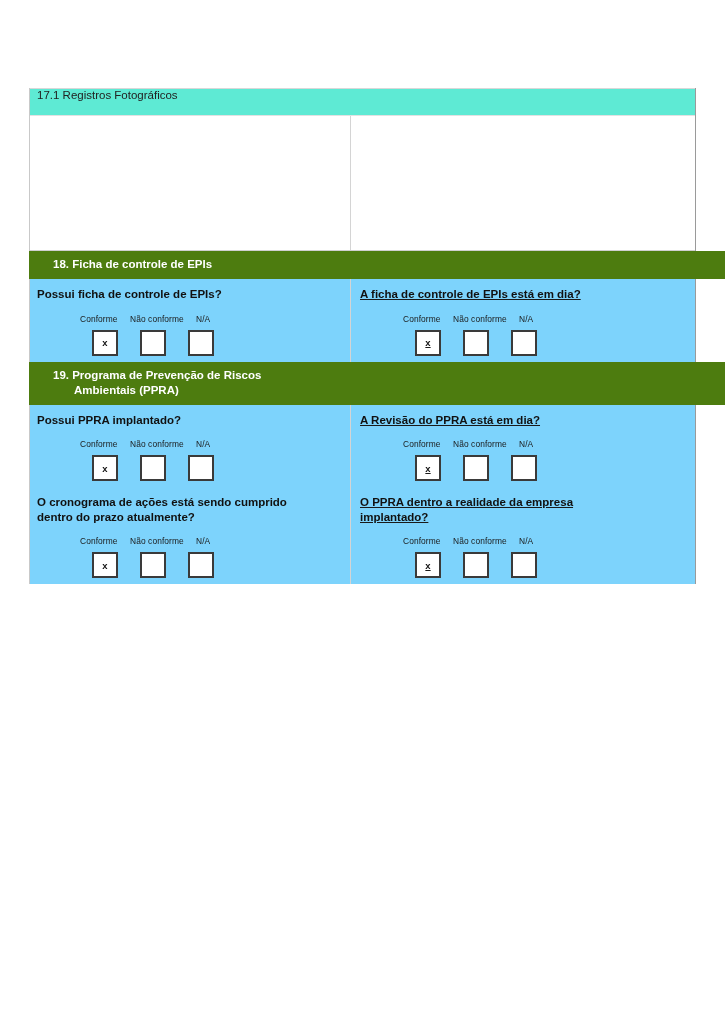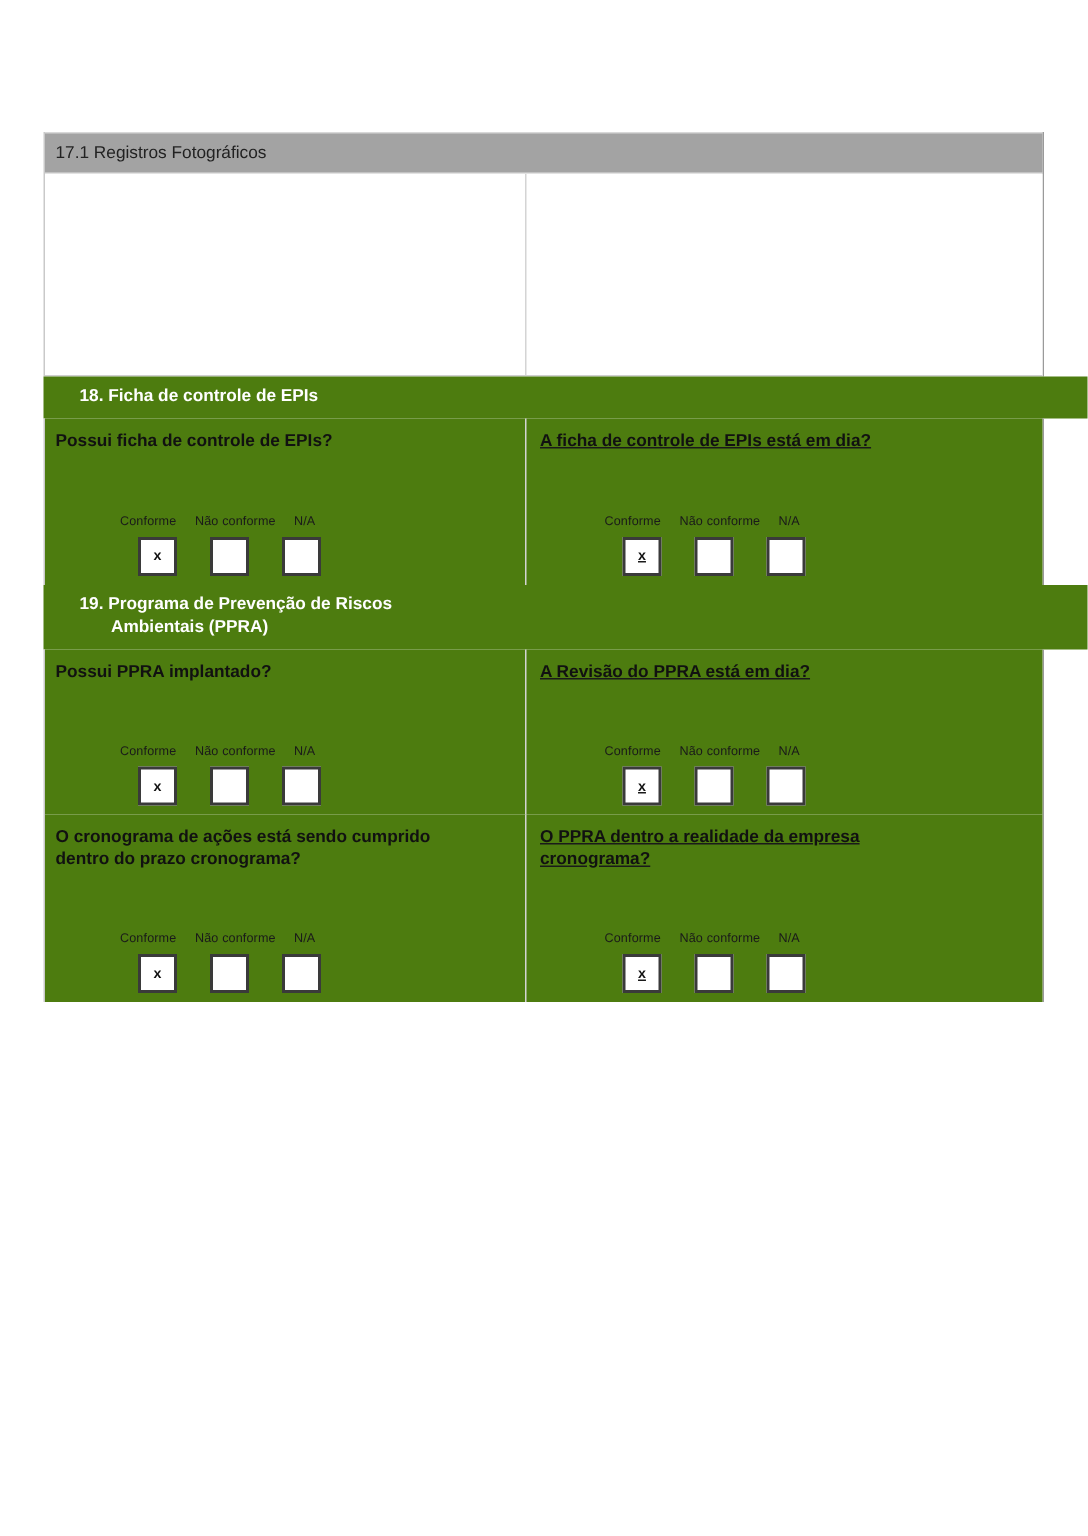--- a/index.html
+++ b/index.html
@@ -26,26 +26,25 @@
   
   .block {
     border-left: 1px solid #c9c9c9;
     border-right: 1px solid #9a9a9a;
     box-sizing: border-box;
     width: 667px;
   }
 
   
   .photo-header {
-    background: #a3a3a3;
+    background: #5eead4;
     border-top: 1px solid #d8d8d8;
     border-bottom: 1px solid #e2e2e2;
     height: 28px;
     display: flex;
-    align-items: center;
     box-sizing: border-box;
   }
   .photo-header .ph-left {
     width: 321px;
     box-sizing: border-box;
     padding-left: 7px;
     font-size: 11.5px;
     color: #222;
     white-space: nowrap;
   }
@@ -89,21 +88,21 @@
   }
   .section-header .cont-line {
     display: block;
     padding-left: 21px;
     white-space: pre;
   }
 
   
   .qrow {
     display: flex;
-    background: #4d7c0f;
+    background: #7dd3fc;
     box-sizing: border-box;
   }
   .qcell {
     width: 321px;
     box-sizing: border-box;
     padding: 8px 10px 6px 7px;
     border-right: 1px solid #d4d4d4;
   }
   .qcell.last {
     flex: 1;
@@ -122,21 +121,21 @@
   .choice-group {
     margin-top: 12px;
     padding-left: 43px;
   }
   .choice-labels {
     font-size: 8.4px;
     color: #1a1a1a;
     white-space: nowrap;
     letter-spacing: 0.1px;
   }
-  .choice-labels span { display: inline-block; margin-top: 28px; }
+  .choice-labels span { display: inline-block; }
   .lbl-conforme   { width: 50px; }
   .lbl-nao        { width: 66px; }
   .lbl-na         { width: 30px; }
 
   .boxes {
     margin-top: 6px;
     padding-left: 12px;
     display: flex;
     gap: 22px;
   }
@@ -237,37 +236,37 @@
             <div class="cbox"></div>
           </div>
         </div>
       </div>
     </div>
 
     <div class="qrow">
       <div class="qcell">
         <div class="qtext">
           <span>O cronograma de ações está sendo cumprido</span>
-          <span class="l2">dentro do prazo cronograma?</span>
+          <span class="l2">dentro do prazo atualmente?</span>
         </div>
         <div class="choice-group">
           <div class="choice-labels">
             <span class="lbl-conforme">Conforme</span><span class="lbl-nao">Não conforme</span><span class="lbl-na">N/A</span>
           </div>
           <div class="boxes">
             <div class="cbox">x</div>
             <div class="cbox"></div>
             <div class="cbox"></div>
           </div>
         </div>
       </div>
       <div class="qcell last">
         <div class="qtext">
           <span>O PPRA dentro a realidade da empresa</span>
-          <span class="l2">cronograma?</span>
+          <span class="l2">implantado?</span>
         </div>
         <div class="choice-group">
           <div class="choice-labels">
             <span class="lbl-conforme">Conforme</span><span class="lbl-nao">Não conforme</span><span class="lbl-na">N/A</span>
           </div>
           <div class="boxes">
             <div class="cbox">x</div>
             <div class="cbox"></div>
             <div class="cbox"></div>
           </div>

